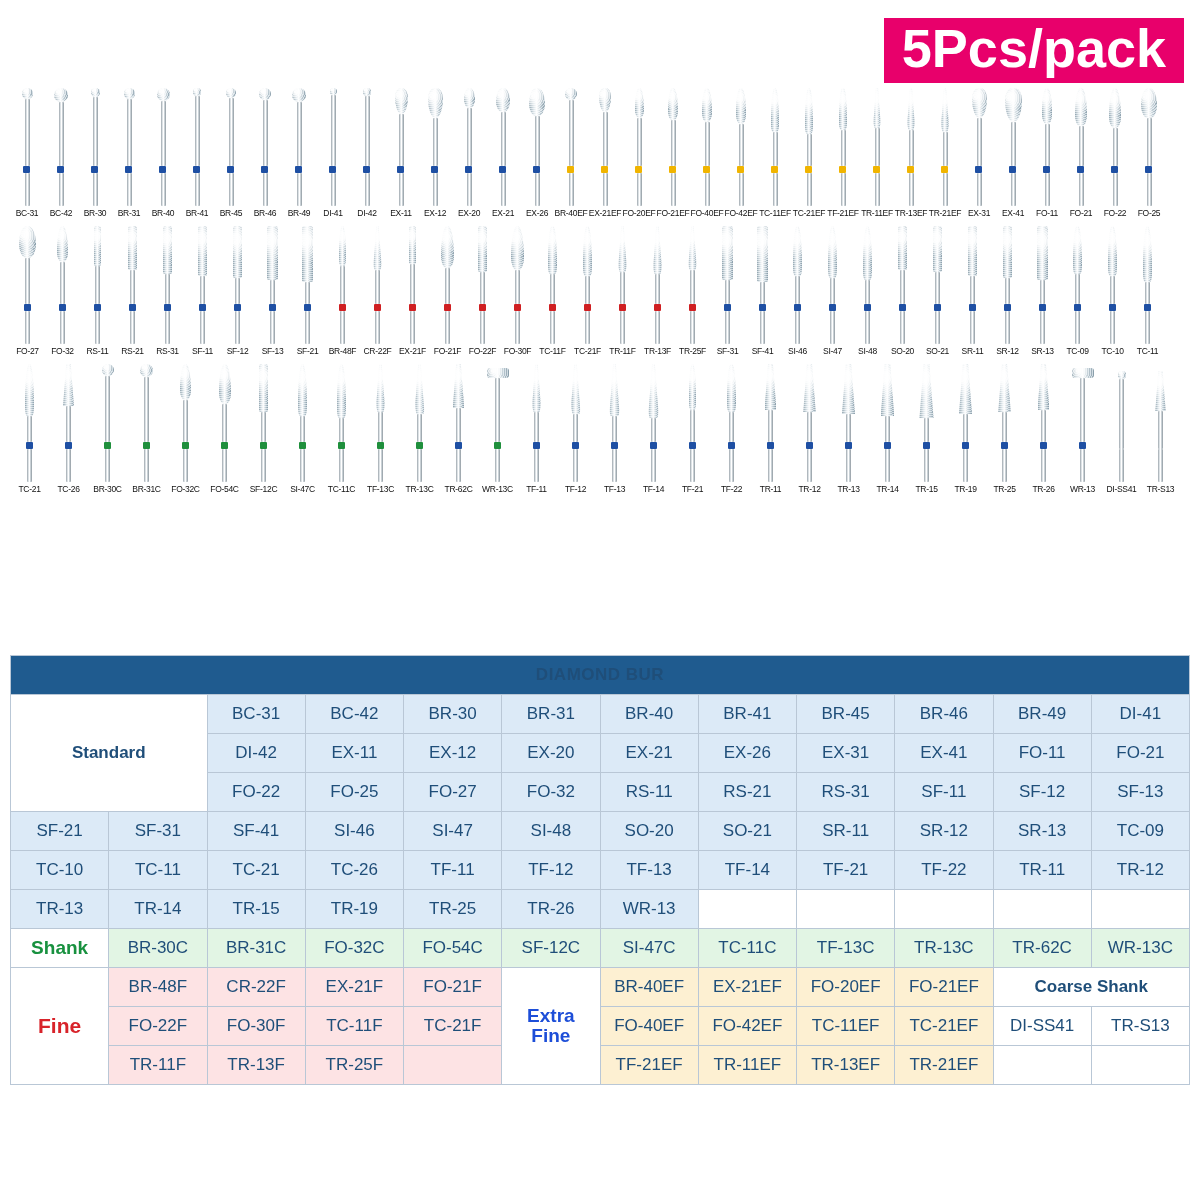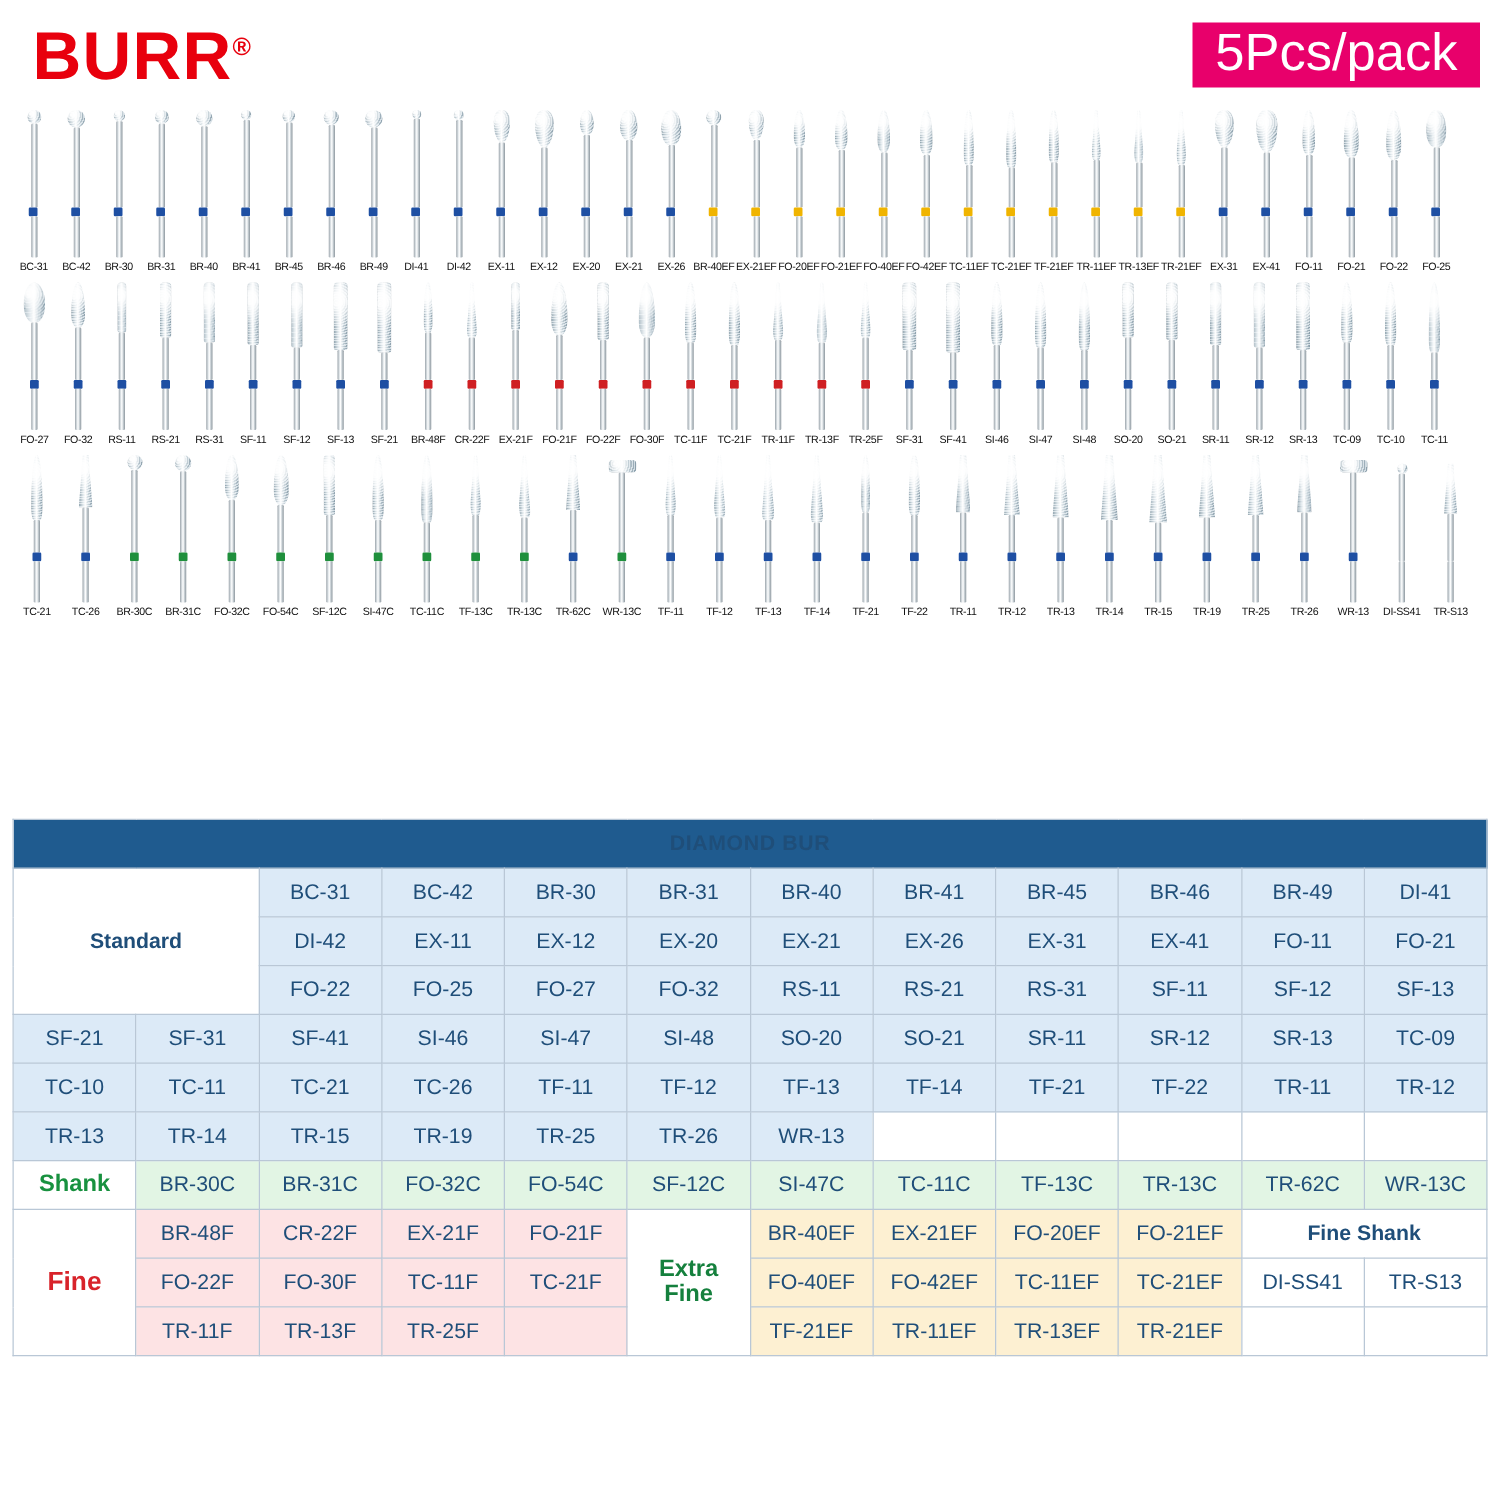--- a/index.html
+++ b/index.html
@@ -34,22 +34,22 @@
     font-size: 20px;
     vertical-align: super;
     font-weight: bold;
   }
   .pack-badge {
     position: absolute;
     right: 16px;
     top: 18px;
     background: #e8006b;
     color: #ffffff;
-    font-size: 42px;
-    font-weight: normal;
+    font-size: 54px;
+    font-weight: bold;
     padding: 2px 18px 6px 18px;
     line-height: 1.05;
   }
 
   
   .bur-rows {
     position: relative;
     padding: 0 10px;
   }
   .bur-row {
@@ -147,41 +147,38 @@
     letter-spacing: 0.5px;
   }
   td.cat {
     font-size: 21px;
     font-weight: bold;
     background: #ffffff;
   }
   td.cat.standard { color: #1f4e79; }
   td.cat.coarse { color: #18913f; font-size: 19px; }
   td.cat.fine { color: #d8232a; font-size: 21px; }
-  td.cat.extrafine { color: #15803d; font-size: 19px; line-height: 1.05; }
+  td.cat.extrafine { color: #1d4ed8; font-size: 19px; line-height: 1.05; }
   td.blue-cell { background: #dceaf7; color: #1f4e79; }
   td.green-cell { background: #e2f5e4; color: #18913f; }
   td.red-cell { background: #fde3e4; color: #d8232a; }
   td.yellow-cell { background: #fdf0d2; color: #e0960b; }
   td.white-cell { background: #ffffff; }
   td.shortshank {
     background: #ffffff;
     color: #1f4e79;
     font-size: 22px;
     font-weight: bold;
   }
   td.empty { background: #ffffff; }
 </style>
 </head>
 <body>
 
 <div class="header">
-  <div class="brand">
-    <span>BURR</span><span class="reg">®</span>
-  </div>
   <div class="pack-badge">5Pcs/pack</div>
 </div>
 
 <div class="bur-rows">
   <div class="bur-row">
     <div class="bur-strip" id="strip-0">
         <div class="bur" style="width: 34px;">
           <div class="dhead" style="border-radius: 50%; width: 11px; height: 11px;"></div>
           <div class="shank" style="height: 67px;"></div>
           <div class="band blue"></div>
@@ -984,21 +981,21 @@
           <td class="red-cell">EX-21F</td>
           <td class="red-cell">FO-21F</td>
           <td class="cat extrafine" rowspan="3">
             <div>Extra</div>
             <div>Fine</div>
           </td>
           <td class="yellow-cell">BR-40EF</td>
           <td class="yellow-cell">EX-21EF</td>
           <td class="yellow-cell">FO-20EF</td>
           <td class="yellow-cell">FO-21EF</td>
-          <td class="shortshank" colspan="2">Fine Shank</td>
+          <td class="shortshank" colspan="2">Coarse Shank</td>
         </tr>
         <tr>
           <td class="red-cell">FO-22F</td>
           <td class="red-cell">FO-30F</td>
           <td class="red-cell">TC-11F</td>
           <td class="red-cell">TC-21F</td>
           <td class="yellow-cell">FO-40EF</td>
           <td class="yellow-cell">FO-42EF</td>
           <td class="yellow-cell">TC-11EF</td>
           <td class="yellow-cell">TC-21EF</td>

